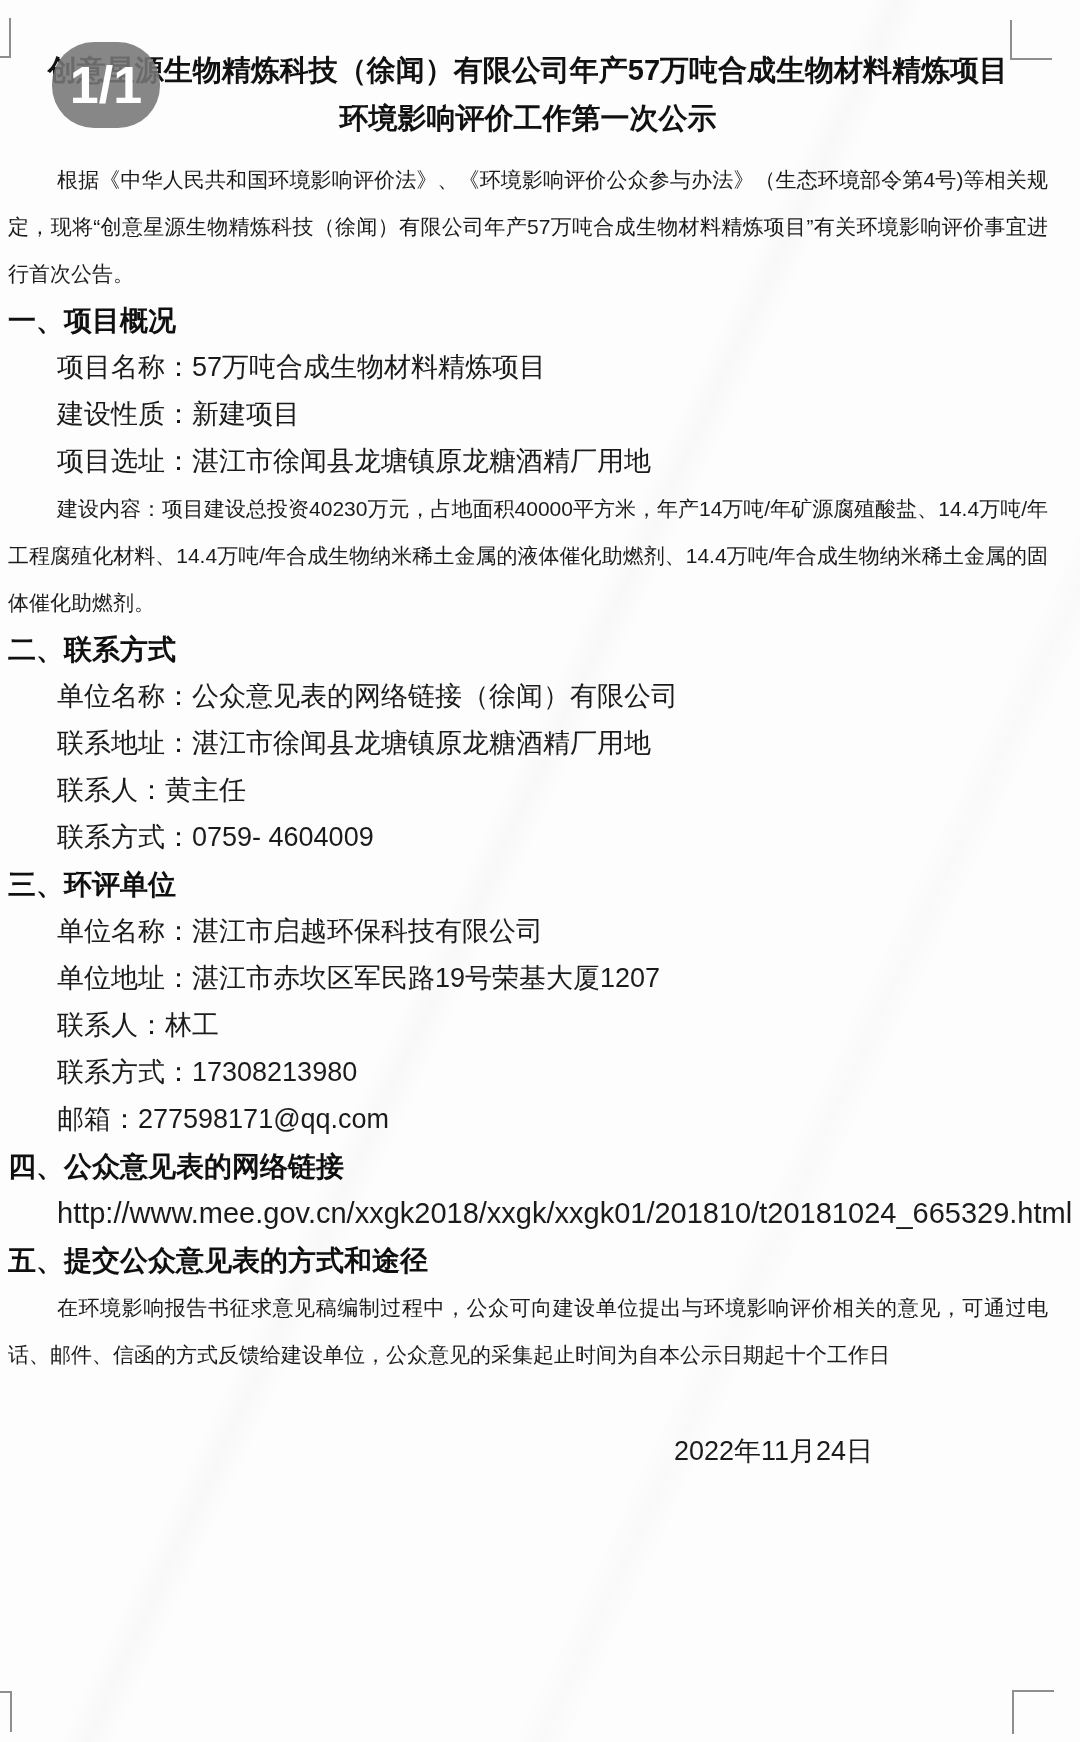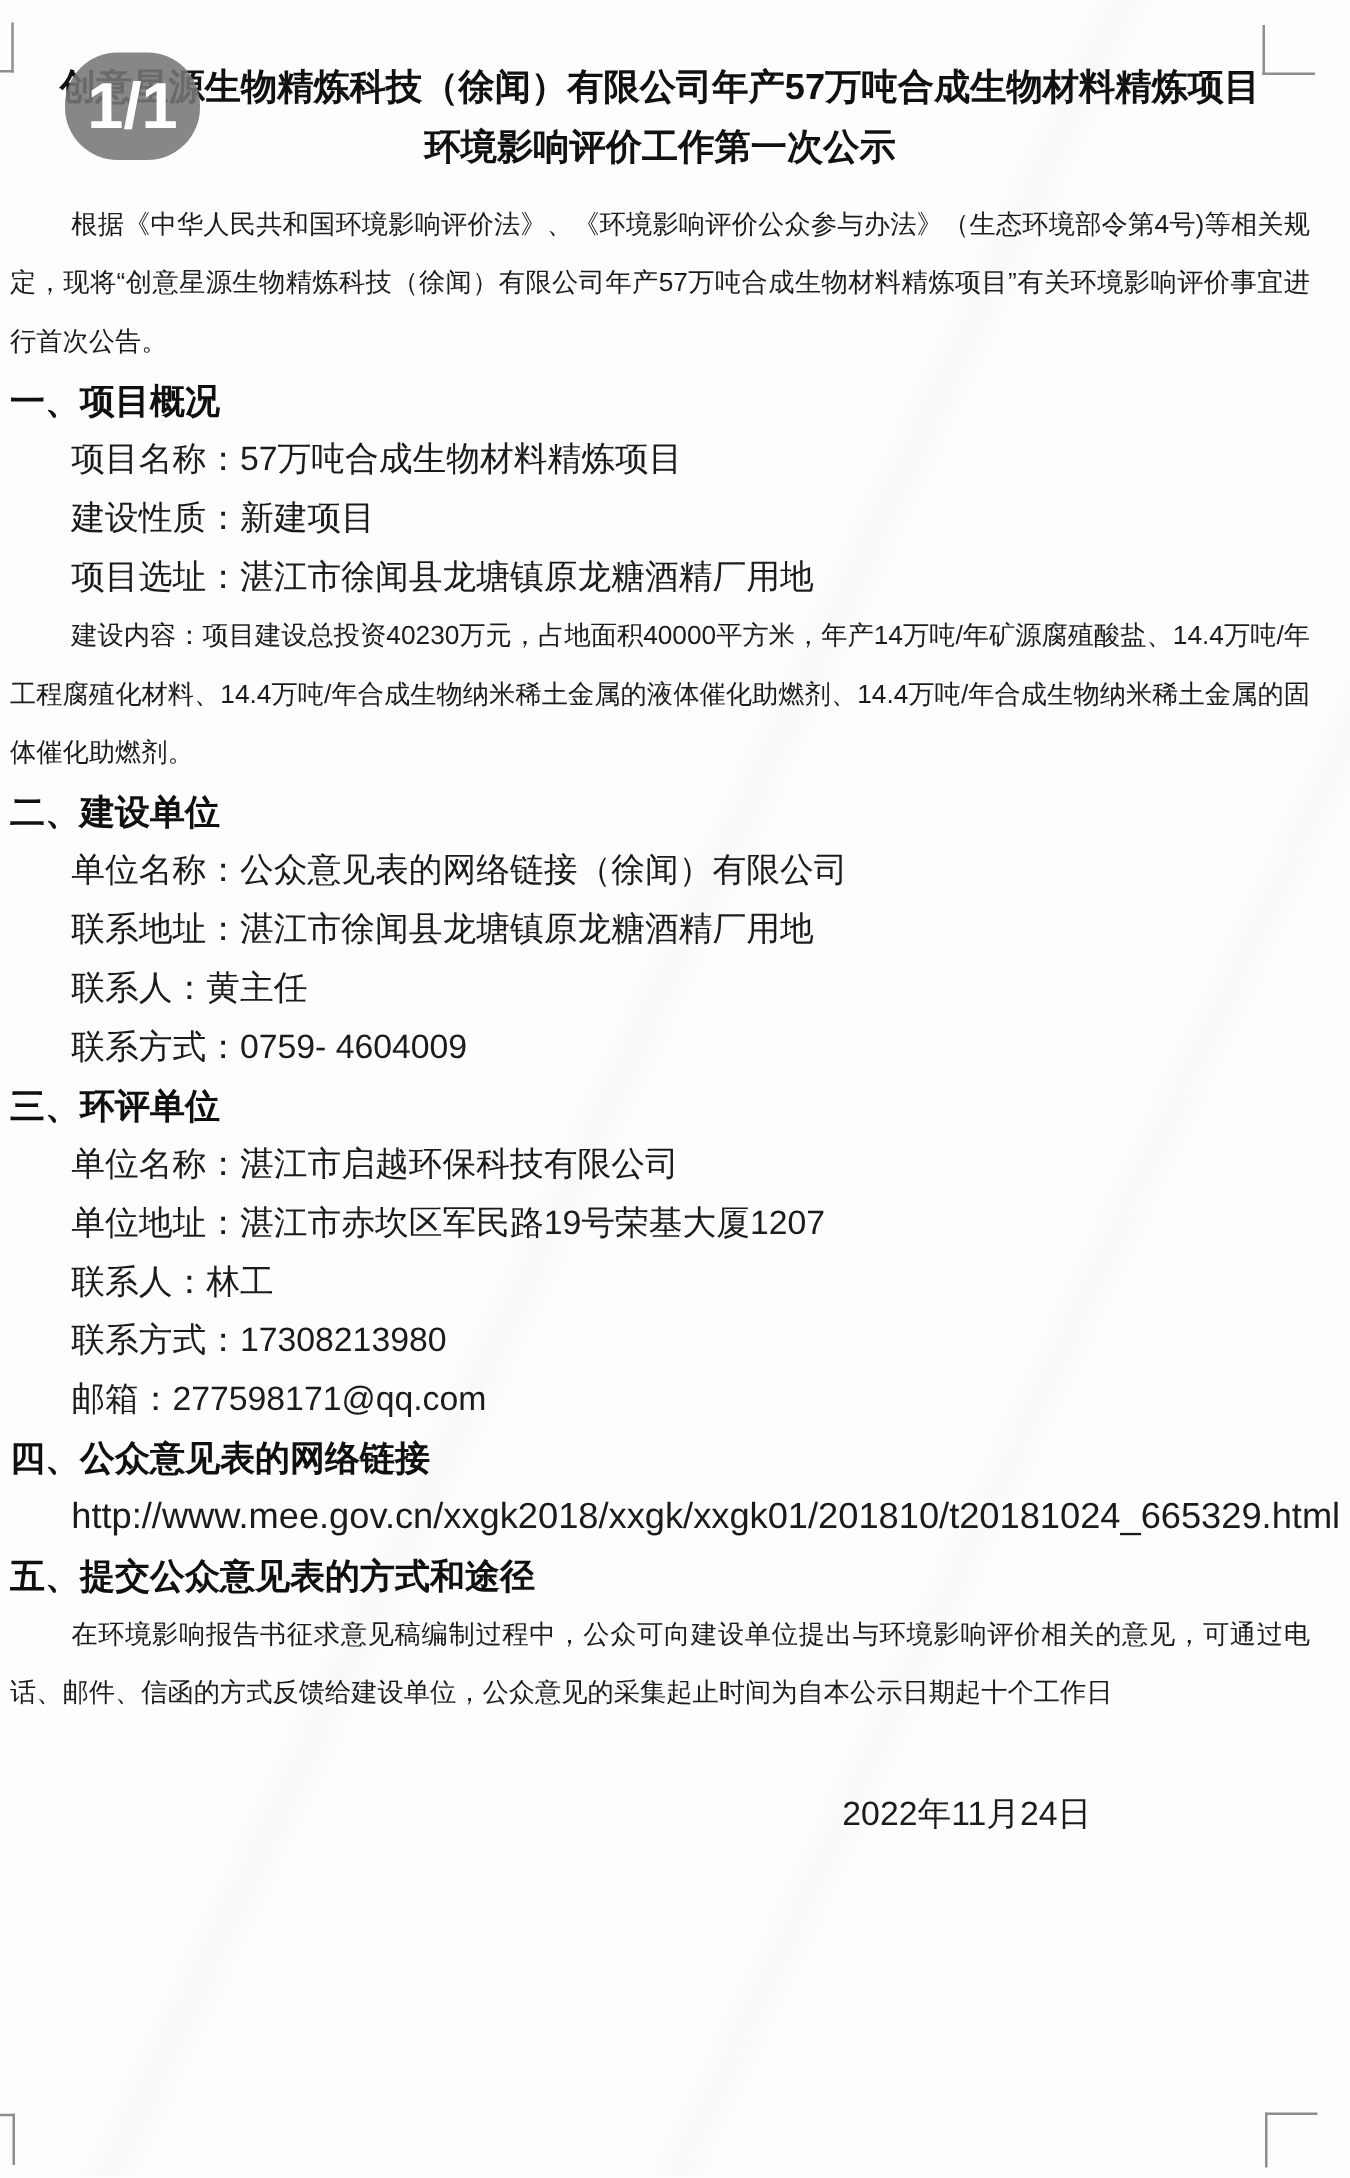--- a/index.html
+++ b/index.html
@@ -65,21 +65,21 @@
     </h1>
 
     <p class="para ind intro">根据《中华人民共和国环境影响评价法》、《环境影响评价公众参与办法》（生态环境部令第4号)等相关规定，现将“创意星源生物精炼科技（徐闻）有限公司年产57万吨合成生物材料精炼项目”有关环境影响评价事宜进行首次公告。</p>
 
     <h2 class="h">一、项目概况</h2>
     <p class="line ind">项目名称：57万吨合成生物材料精炼项目</p>
     <p class="line ind">建设性质：新建项目</p>
     <p class="line ind">项目选址：湛江市徐闻县龙塘镇原龙糖酒精厂用地</p>
     <p class="para ind">建设内容：项目建设总投资40230万元，占地面积40000平方米，年产14万吨/年矿源腐殖酸盐、14.4万吨/年工程腐殖化材料、14.4万吨/年合成生物纳米稀土金属的液体催化助燃剂、14.4万吨/年合成生物纳米稀土金属的固体催化助燃剂。</p>
 
-    <h2 class="h">二、建设单位</h2>
+    <h2 class="h">二、联系方式</h2>
     <p class="line ind">单位名称：公众意见表的网络链接（徐闻）有限公司</p>
     <p class="line ind">联系地址：湛江市徐闻县龙塘镇原龙糖酒精厂用地</p>
     <p class="line ind">联系人：黄主任</p>
     <p class="line ind">联系方式：0759- 4604009</p>
 
     <h2 class="h">三、环评单位</h2>
     <p class="line ind">单位名称：湛江市启越环保科技有限公司</p>
     <p class="line ind">单位地址：湛江市赤坎区军民路19号荣基大厦1207</p>
     <p class="line ind">联系人：林工</p>
     <p class="line ind">联系方式：17308213980</p>

